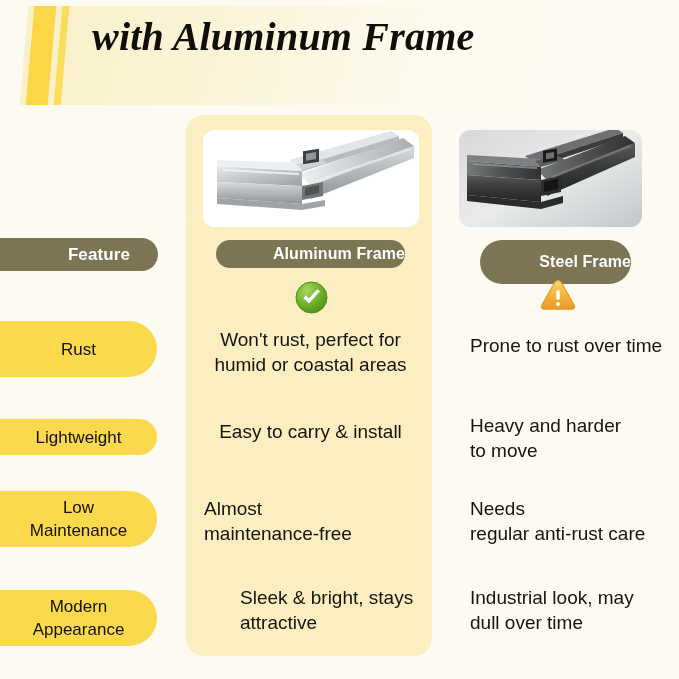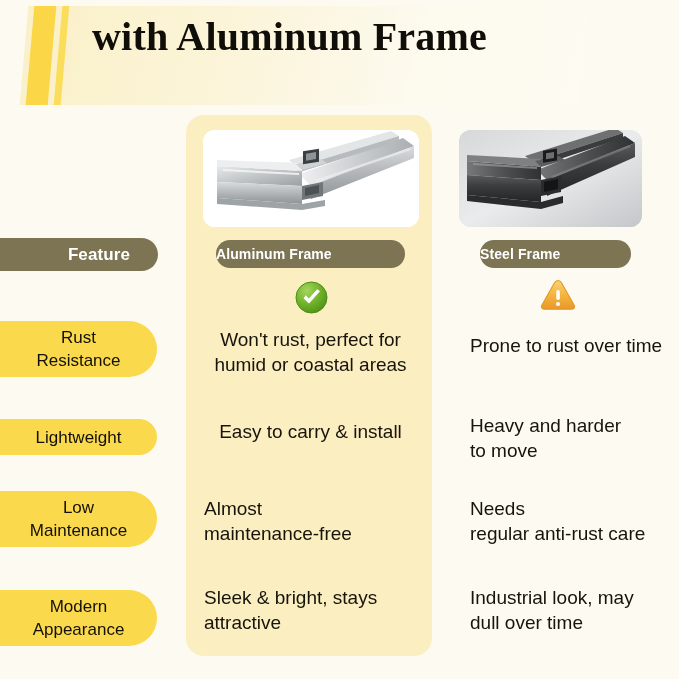--- a/index.html
+++ b/index.html
@@ -61,20 +61,21 @@
     font-style: italic;
     font-size: 31px;
     line-height: 38px;
     color: #16130d;
     letter-spacing: 0.2px;
     white-space: nowrap;
   }
   .title-line2 {
     font-family: "Liberation Serif", serif;
     font-weight: bold;
+    font-style: italic;
     font-size: 40px;
     line-height: 48px;
     color: #100e08;
     letter-spacing: 0.2px;
     white-space: nowrap;
   }
 
   
   .alu-card {
     position: absolute;
@@ -107,35 +108,35 @@
     background: linear-gradient(150deg, #d2d4d6 0%, #e7e9ea 45%, #c9cccd 100%);
   }
   .thumb svg { display: block; width: 100%; height: 100%; }
 
   
   .pill-dark {
     position: absolute;
     background: #7c7452;
     color: #ffffff;
     font-weight: bold;
-    font-size: 14px;
+    font-size: 16px;
     letter-spacing: 0.1px;
     display: flex;
     align-items: center;
-    justify-content: flex-start;
+    justify-content: flex-end;
     border-radius: 999px;
     text-align: center;
   }
   .pill-alu-frame {
     left: 216px; top: 240px;
     width: 189px; height: 28px;
   }
   .pill-steel-frame {
     left: 480px; top: 240px;
-    width: 151px; height: 28px;
+    width: 151px; height: 44px;
   }
   .pill-feature {
     left: -24px; top: 238px;
     width: 182px; height: 33px;
     border-radius: 0 999px 999px 0;
     justify-content: flex-end;
     padding-right: 28px;
     box-sizing: border-box;
     font-size: 17px;
   }
@@ -173,21 +174,21 @@
     font-size: 19px;
     line-height: 25px;
   }
   .copy-alu { left: 204px; width: 213px; }
   .copy-steel { left: 470px; width: 202px; }
   .copy.center { text-align: center; }
 
   .c-alu-rust   { top: 327px; }
   .c-alu-light  { top: 419px; }
   .c-alu-maint  { top: 496px; }
-  .c-alu-modern { top: 585px; }
+  .c-alu-modern { top: 585px; margin-left: 36px; }
 
   .c-st-rust    { top: 333px; }
   .c-st-light   { top: 413px; }
   .c-st-maint   { top: 496px; }
   .c-st-modern  { top: 585px; }
 
   
   .icon-check {
     position: absolute;
     left: 295px; top: 281px;
@@ -338,21 +339,20 @@
       </linearGradient>
     </defs>
     <path d="M19 2.5 C20.6 2.5 21.7 3.4 22.5 4.8 L35.2 27.2 C36.1 29 35.3 31.2 33 31.2 L5 31.2 C2.7 31.2 1.9 29 2.8 27.2 L15.5 4.8 C16.3 3.4 17.4 2.5 19 2.5 Z" fill="url(#wgrad)" stroke="#e09a22" stroke-width="1.1" stroke-linejoin="round"></path>
     <rect x="17.3" y="12" width="3.5" height="10" rx="1.7" fill="#ffffff"></rect>
     <circle cx="19" cy="26" r="2.1" fill="#ffffff"></circle>
   </svg>
 </div>
 
 <div class="pill-yellow two-line row-rust">
   <span>Rust</span>
-  <span>Resistance</span>
 </div>
 <div class="copy copy-alu center c-alu-rust">
   <div>Won't rust, perfect for</div>
   <div>humid or coastal areas</div>
 </div>
 <div class="copy copy-steel c-st-rust">
   <div>Prone to rust over time</div>
 </div>
 
 <div class="pill-yellow one-line row-light">

